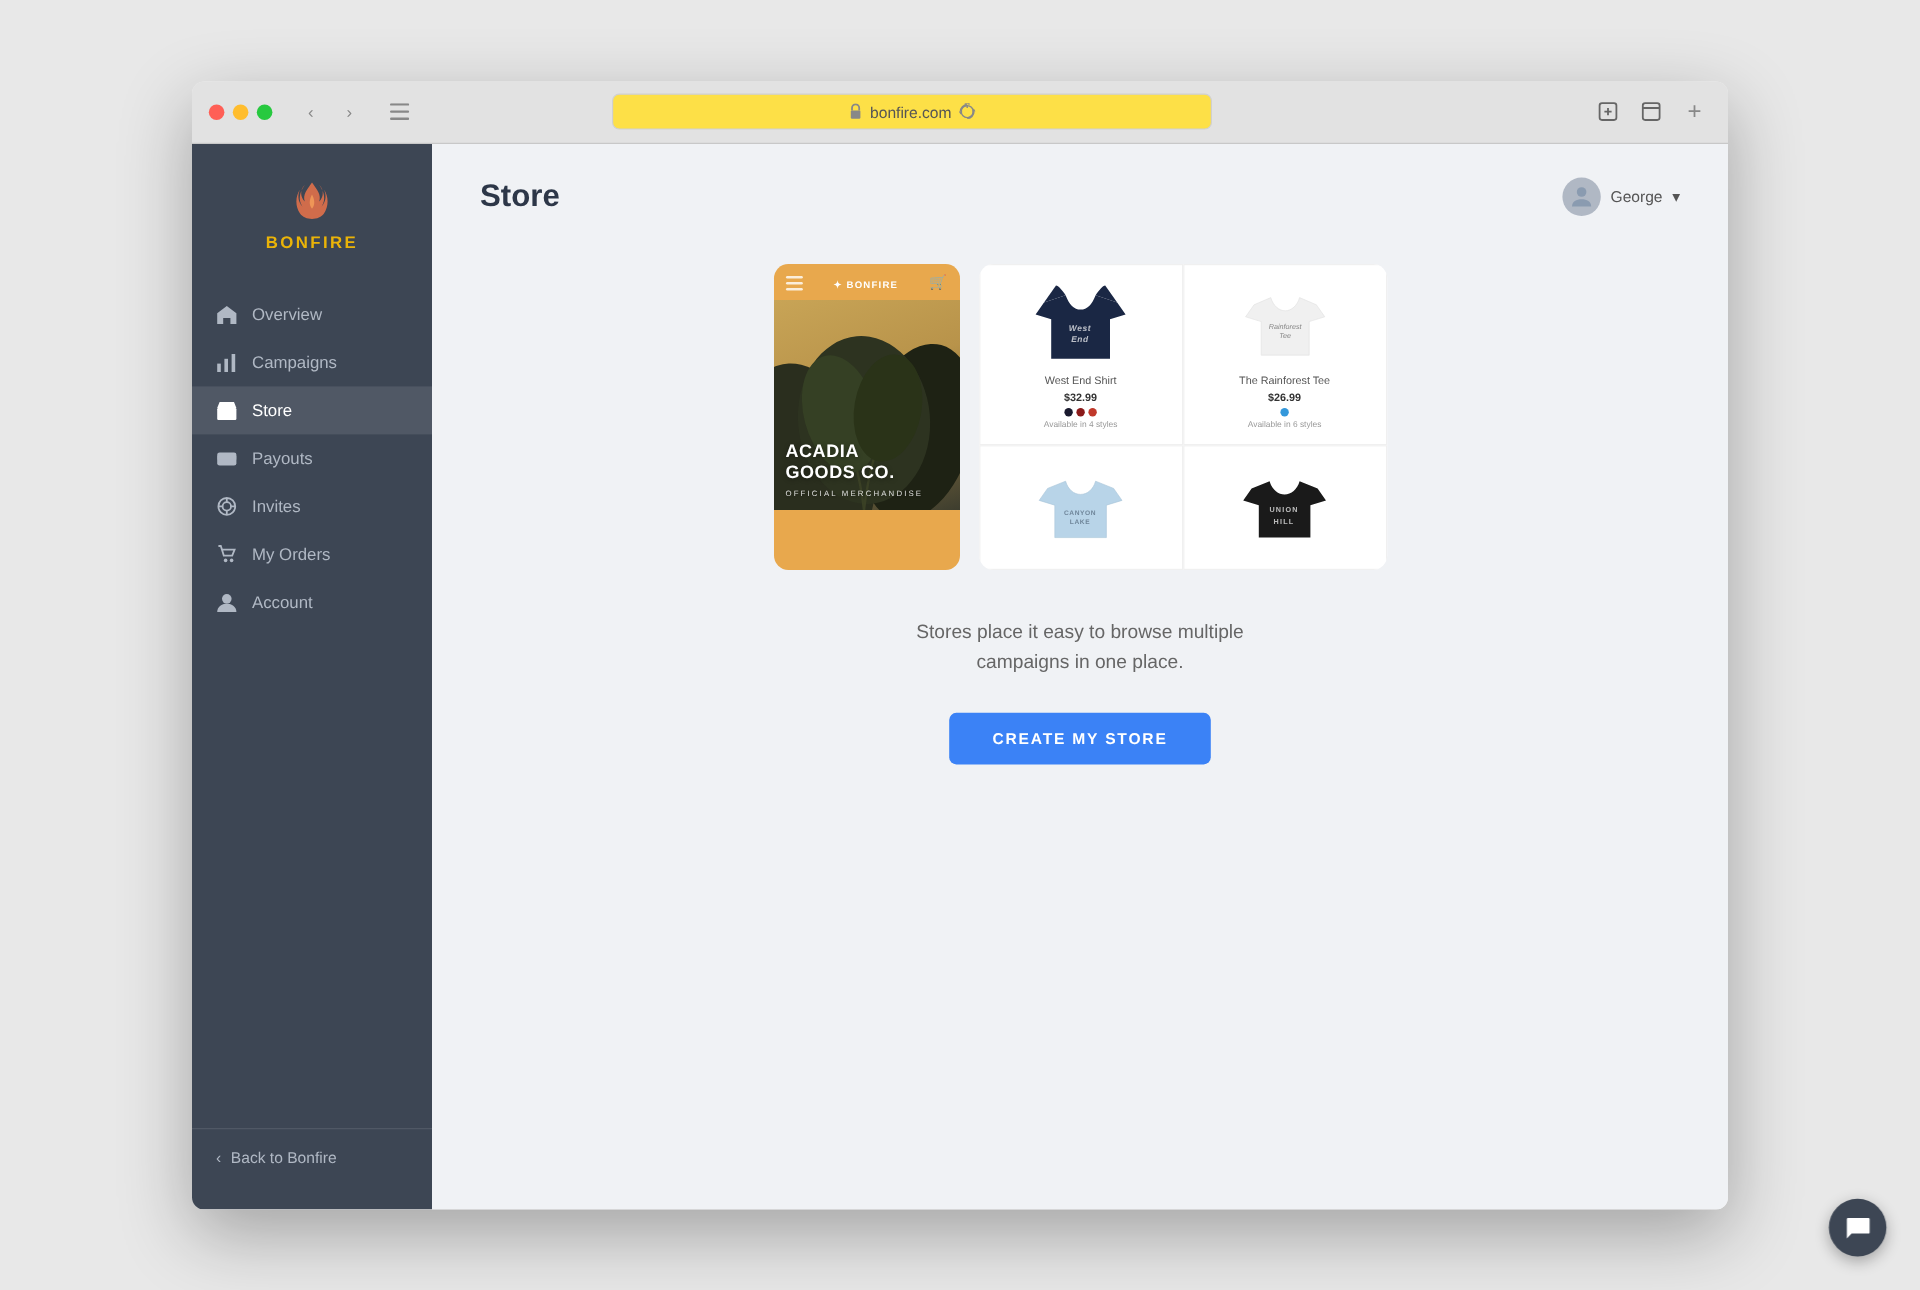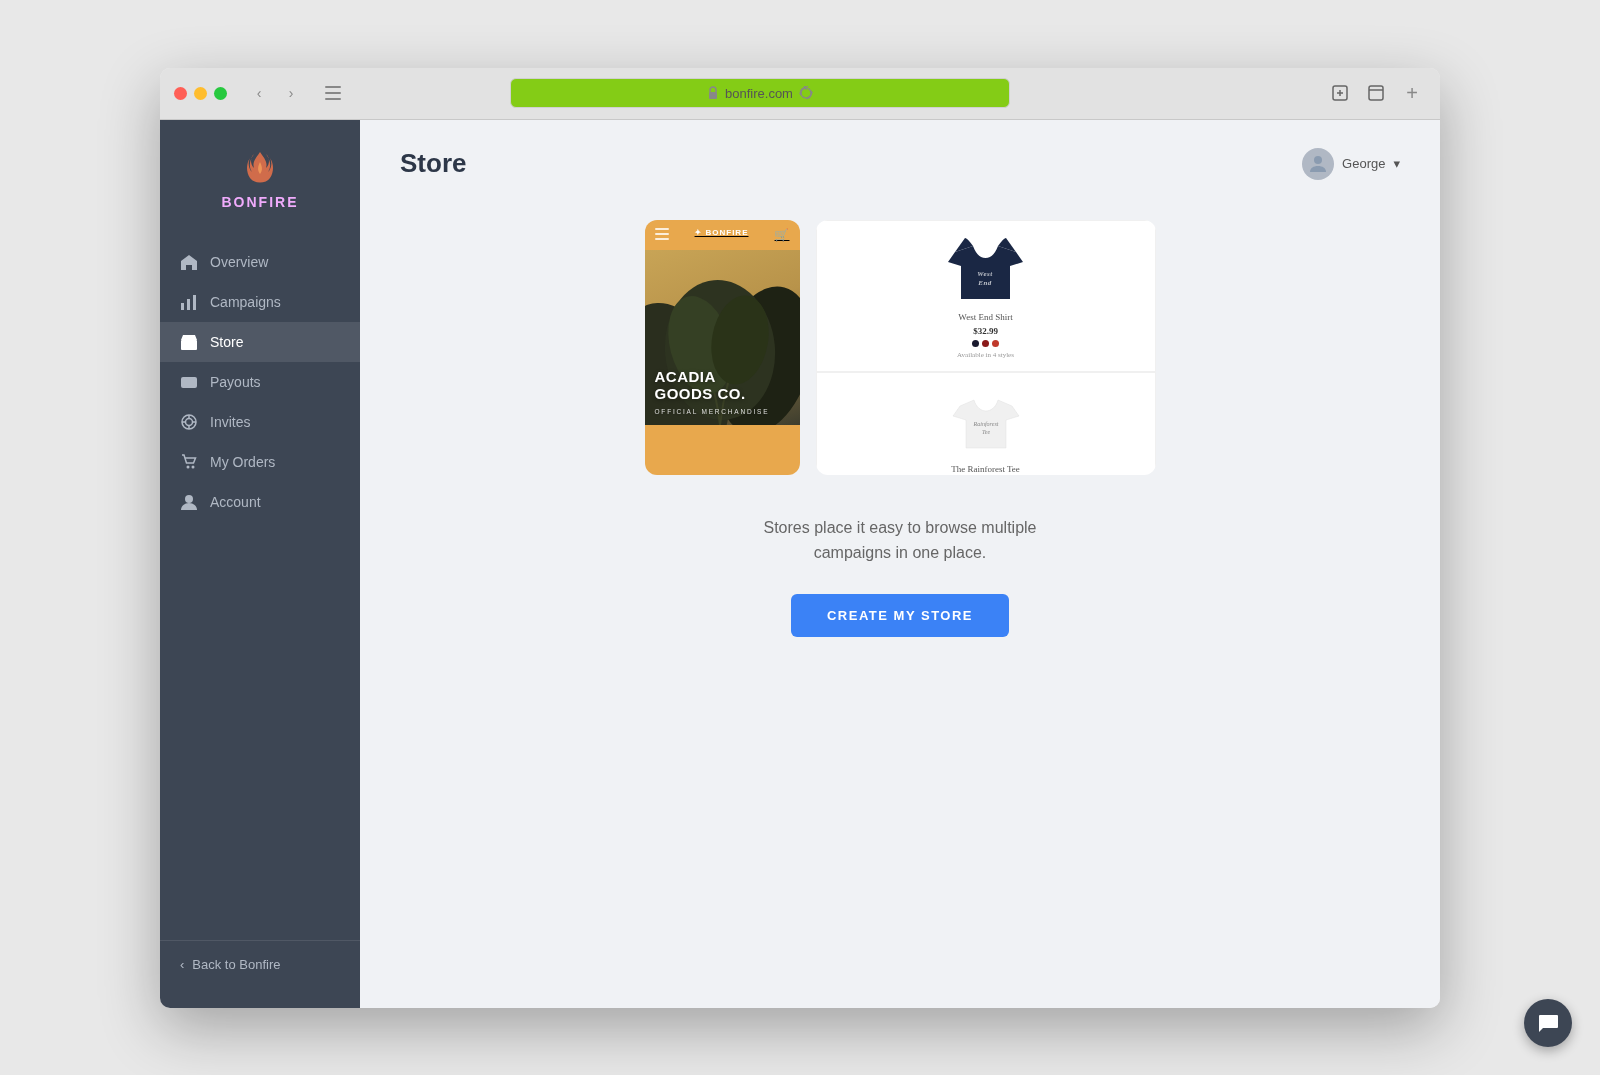--- a/index.html
+++ b/index.html
@@ -79,21 +79,21 @@
       display: flex;
       align-items: center;
       justify-content: center;
       margin-left: 4px;
     }
 
     .address-bar {
       flex: 1;
       max-width: 500px;
       margin: 0 auto;
-      background: #84cc16;
+      background: #fde047;
       border-radius: 6px;
       height: 30px;
       display: flex;
       align-items: center;
       justify-content: center;
       gap: 6px;
       font-size: 13px;
       color: #555;
       border: 1px solid #d0d0d0;
     }
@@ -141,21 +141,21 @@
       padding: 28px 20px 24px;
       gap: 6px;
     }
 
     .logo-icon {
       width: 40px;
       height: 40px;
     }
 
     .logo-text {
-      color: #f0abfc;
+      color: #eab308;
       font-size: 14px;
       font-weight: 600;
       letter-spacing: 2px;
     }
 
     .sidebar-nav {
       flex: 1;
       padding: 8px 0;
     }
 
@@ -265,23 +265,22 @@
       background: #e8a84d;
       border-radius: 12px;
       overflow: hidden;
       position: relative;
       flex-shrink: 0;
     }
 
     .mobile-card-header {
       display: flex;
       justify-content: space-between;
-      align-items: flex-start;
+      align-items: flex-end;
       padding: 8px 10px;
-      text-decoration: underline;
     }
 
     .mobile-hamburger {
       display: flex;
       flex-direction: column;
       gap: 3px;
     }
     .mobile-hamburger span {
       display: block;
       width: 14px;
@@ -303,24 +302,23 @@
     }
 
     
     .desktop-card {
       width: 340px;
       height: 255px;
       background: white;
       border-radius: 12px;
       overflow: hidden;
       display: grid;
-      grid-template-columns: 1fr;
+      grid-template-columns: 1fr 1fr;
       grid-template-rows: 1fr 1fr;
       gap: 0;
-      font-family: Liberation Serif, serif;
     }
 
     .product-cell {
       padding: 12px;
       display: flex;
       flex-direction: column;
       align-items: center;
       justify-content: center;
       border: 0.5px solid #f0f0f0;
       gap: 4px;

